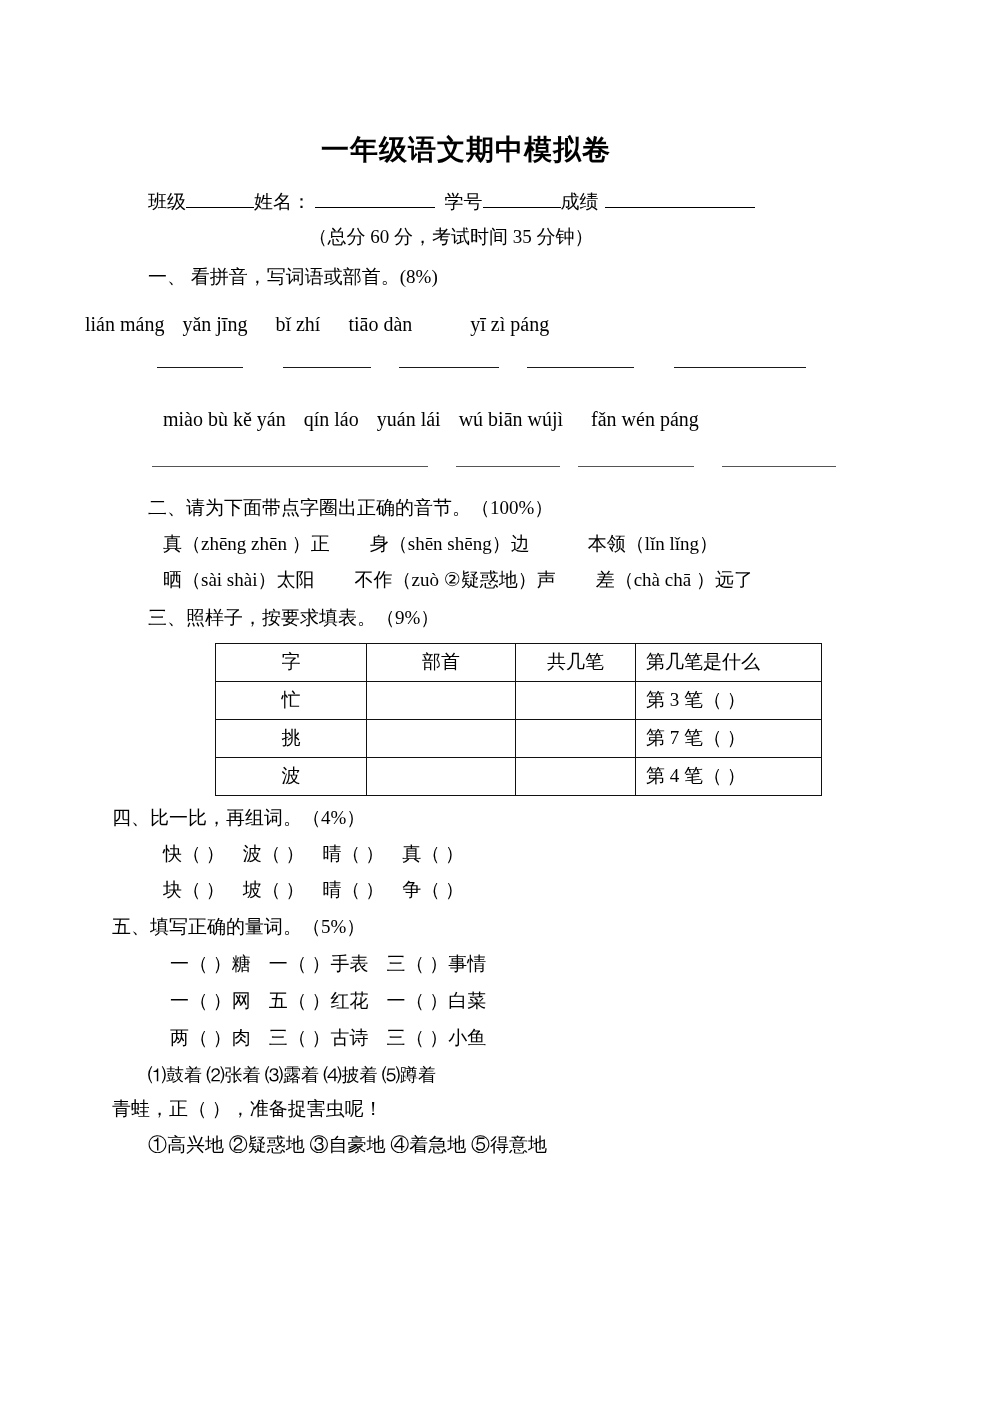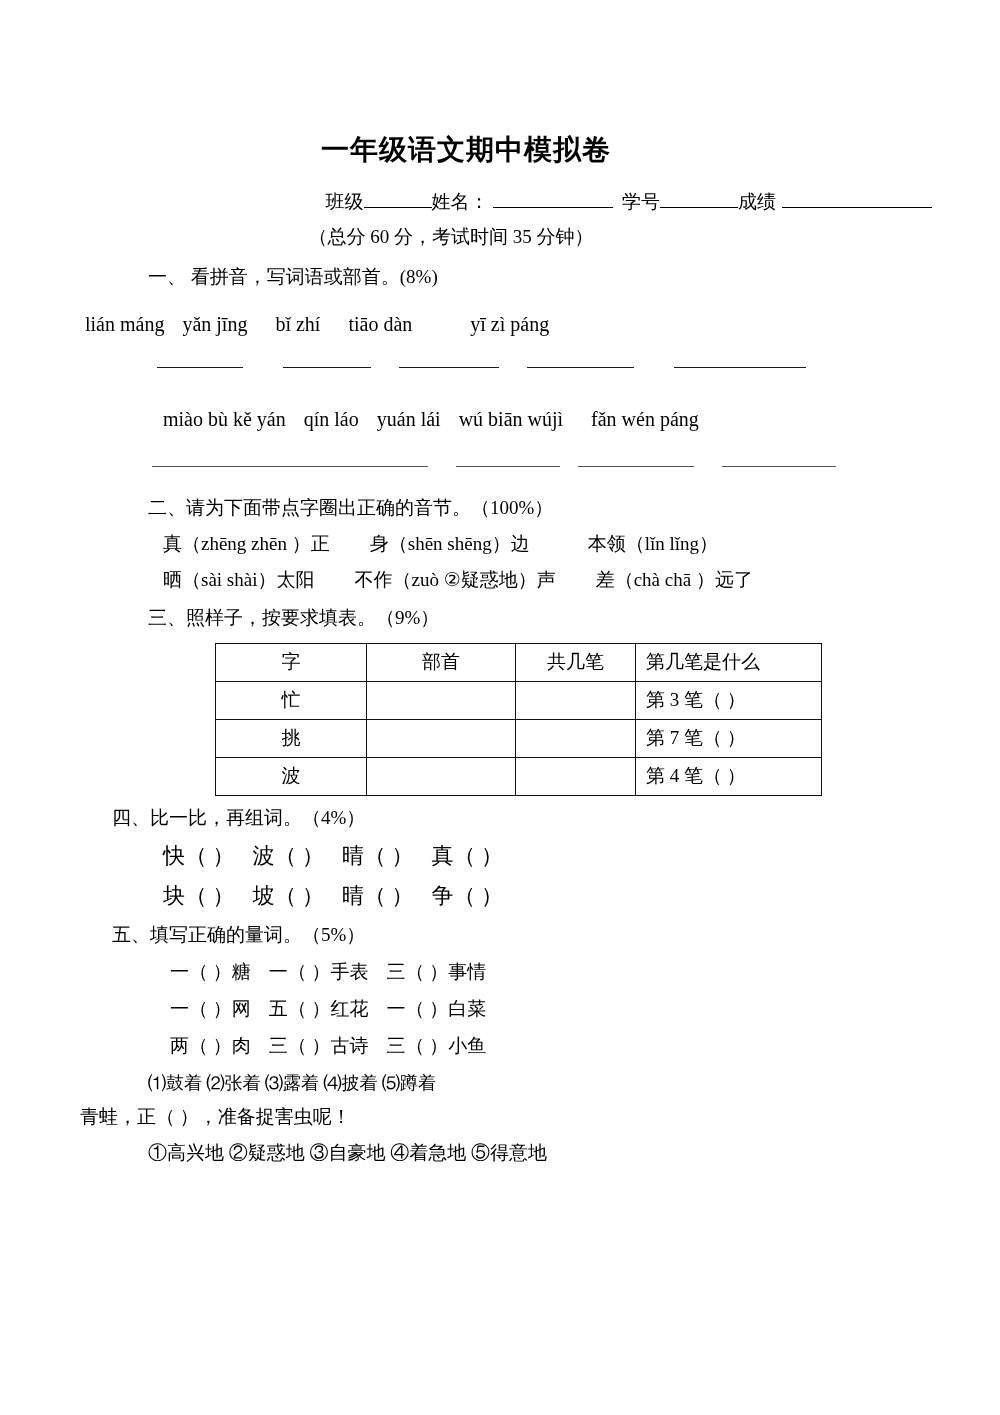--- a/index.html
+++ b/index.html
@@ -34,21 +34,20 @@
     line-height: 1.2;
   }
 
   
   .ident-line {
     margin-top: 22px;
     padding-left: 148px;
     font-size: 19px;
     white-space: nowrap;
     letter-spacing: 0px;
-    text-align: right;
   }
   .ident-line .ul {
     display: inline-block;
     border-bottom: 1px solid #000;
     vertical-align: baseline;
     height: 17px;
   }
   .u-class   { width: 68px; }
   .u-name    { width: 120px; margin-left: 4px; }
   .u-number  { width: 78px; }
@@ -119,21 +118,21 @@
     font-weight: normal;
     padding: 0 6px;
   }
   table.stroke-table .c-zi   { width: 138px; text-align: center; }
   table.stroke-table .c-bs   { width: 136px; text-align: center; }
   table.stroke-table .c-bi   { width: 107px; text-align: center; }
   table.stroke-table .c-what { width: 169px; text-align: left; padding-left: 10px; }
 
   
   .s4-row {
-    font-size: 22px;
+    font-size: 19px;
     padding-left: 163px;
     margin-top: 10px;
     white-space: nowrap;
   }
   .s4-row .cell { display: inline-block; }
 
   
   .s5-row {
     font-size: 19px;
     padding-left: 170px;
@@ -150,21 +149,21 @@
     white-space: nowrap;
   }
   .s6-q {
     font-size: 19px;
     padding-left: 148px;
     margin-top: 12px;
     white-space: nowrap;
   }
   .s6-q2 {
     font-size: 19px;
-    padding-left: 80px;
+    padding-left: 112px;
     margin-top: 9px;
     white-space: nowrap;
   }
   .s6-opts2 {
     font-size: 19px;
     padding-left: 148px;
     margin-top: 10px;
     white-space: nowrap;
   }
   .sp-2 { display:inline-block; width: 18px; }

